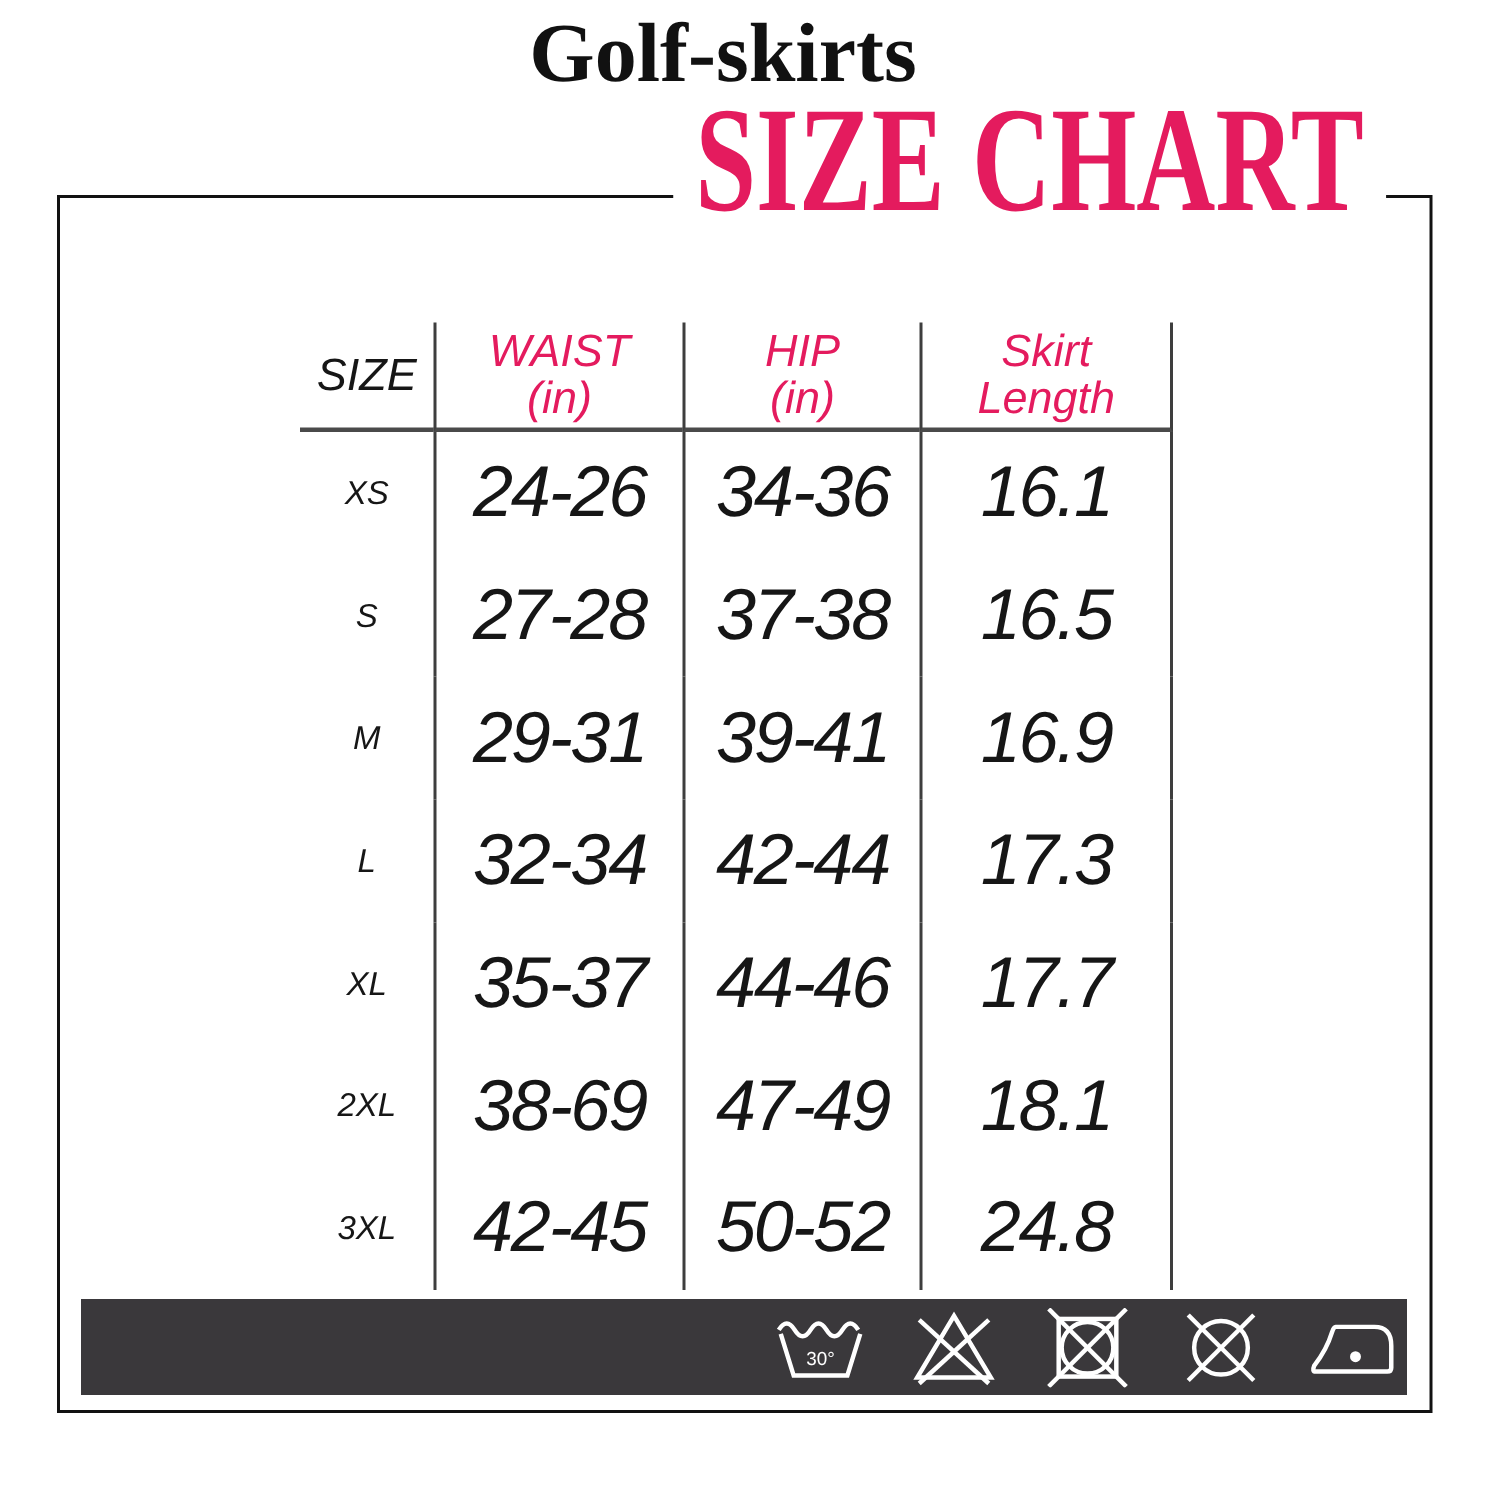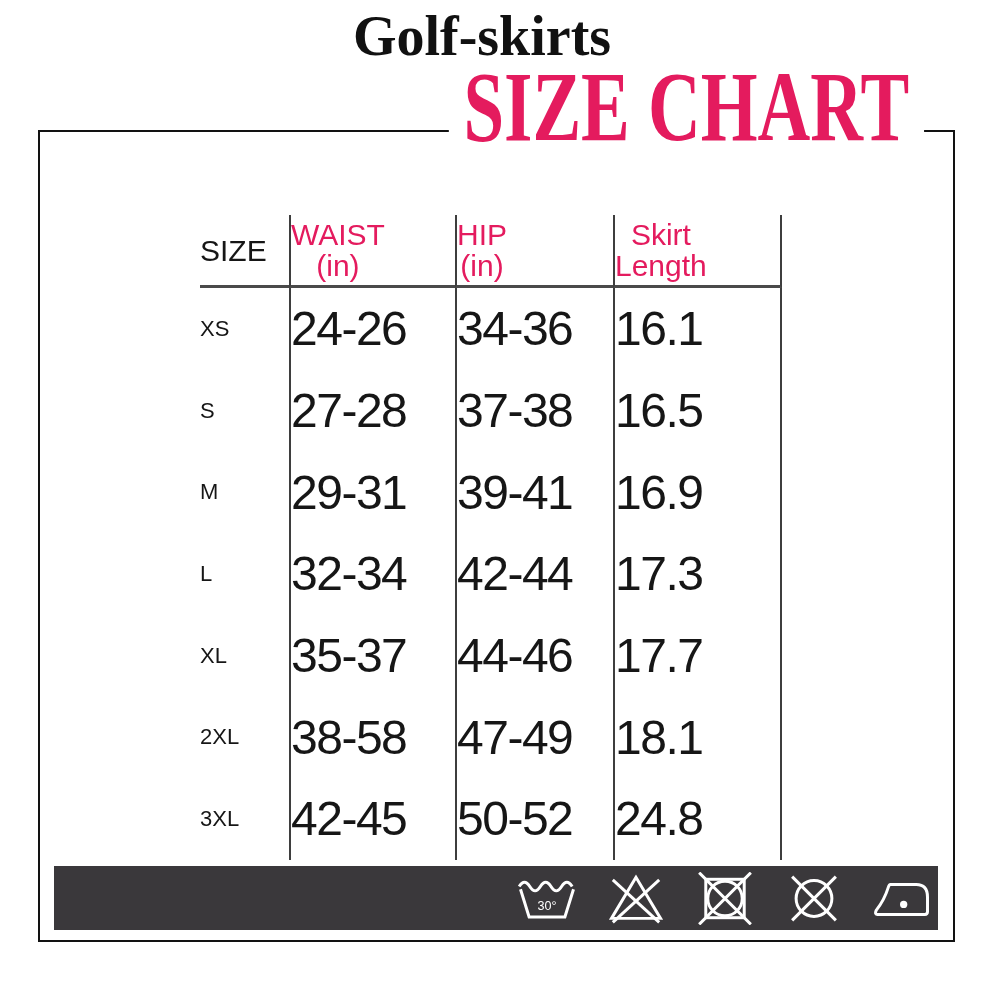--- a/index.html
+++ b/index.html
@@ -36,21 +36,21 @@
   }
   
   .size-table{
     position:absolute;left:200px;top:215px;width:582px;z-index:2;
     display:grid;grid-template-columns:89px 166px 158px 169px;
     grid-template-rows:73px repeat(7,81.7px);
   }
   .trow{display:contents;}
   .cell{
     box-sizing:border-box;width:100%;height:100%;
-    display:flex;align-items:center;justify-content:flex-start;text-align:center;
+    display:flex;align-items:center;justify-content:center;text-align:center;font-style:italic;
   }
   .c2,.c3,.c4{border-left:2px solid var(--line);}
   .c4{border-right:2px solid var(--line);}
   .hd{border-bottom:3px solid #4a4a4a;}
   .htext{font-size:30px;line-height:31px;color:var(--accent);}
   .hd.c1 .htext{color:var(--ink);}
   .hline{display:block;}
   .size-label{font-size:22px;color:var(--ink);}
   .num{font-size:48px;letter-spacing:-1.5px;color:var(--ink);}
   
@@ -139,21 +139,21 @@
 
     <div class="trow">
       <div class="cell c1 size-label">XL</div>
       <div class="cell c2 num">35-37</div>
       <div class="cell c3 num">44-46</div>
       <div class="cell c4 num">17.7</div>
     </div>
 
     <div class="trow">
       <div class="cell c1 size-label">2XL</div>
-      <div class="cell c2 num">38-58</div>
+      <div class="cell c2 num">38-69</div>
       <div class="cell c3 num">47-49</div>
       <div class="cell c4 num">18.1</div>
     </div>
 
     <div class="trow">
       <div class="cell c1 size-label">3XL</div>
       <div class="cell c2 num">42-45</div>
       <div class="cell c3 num">50-52</div>
       <div class="cell c4 num">24.8</div>
     </div>

